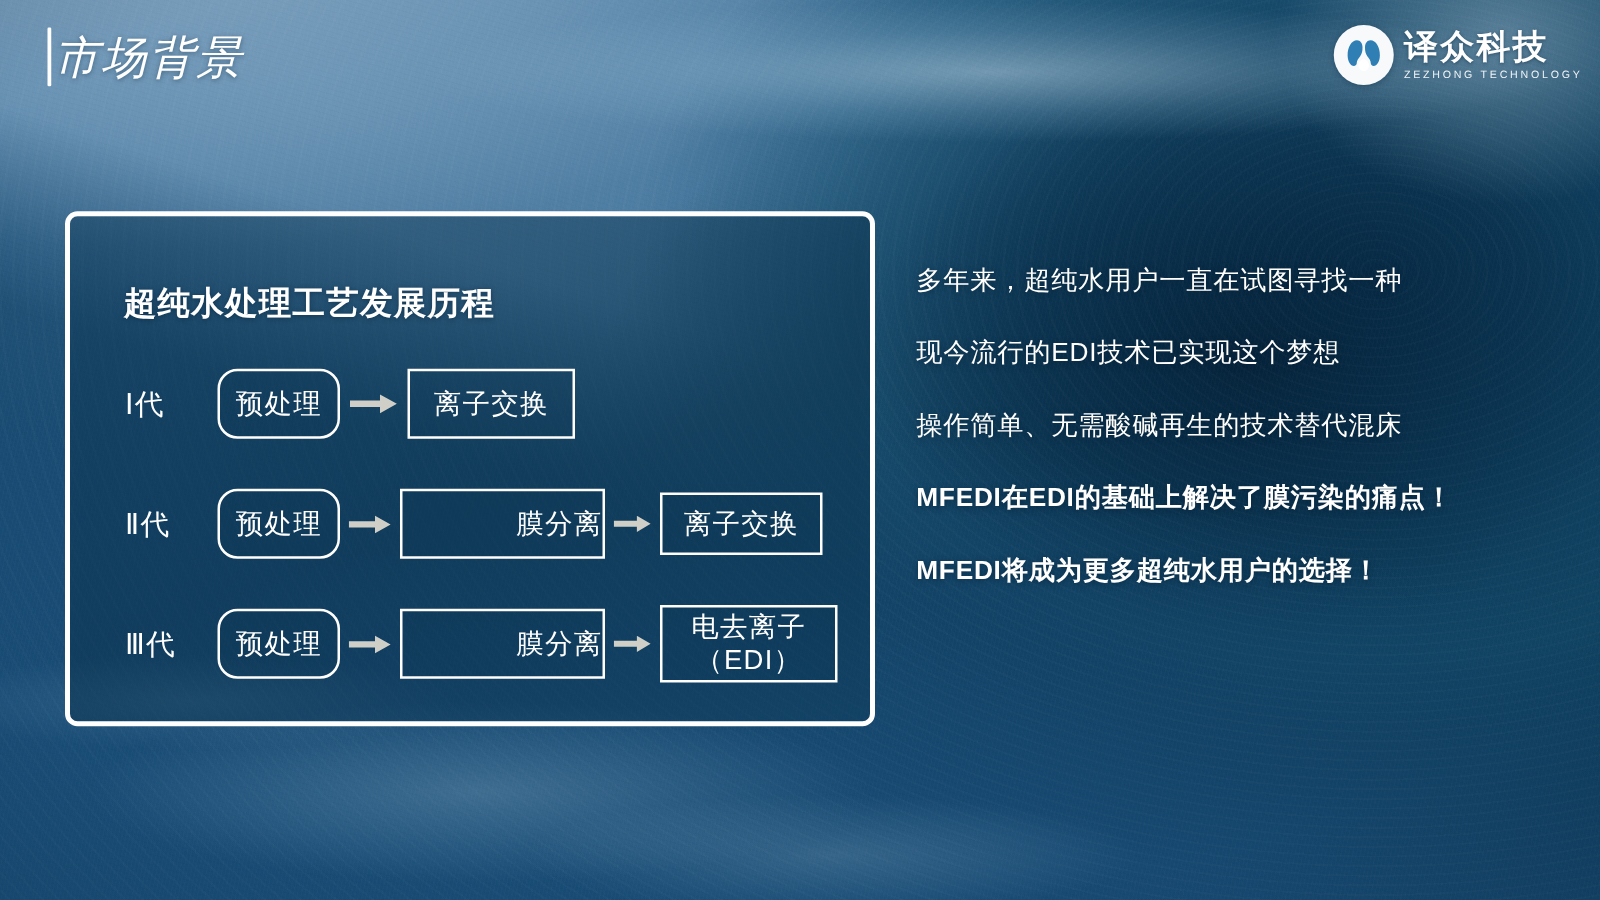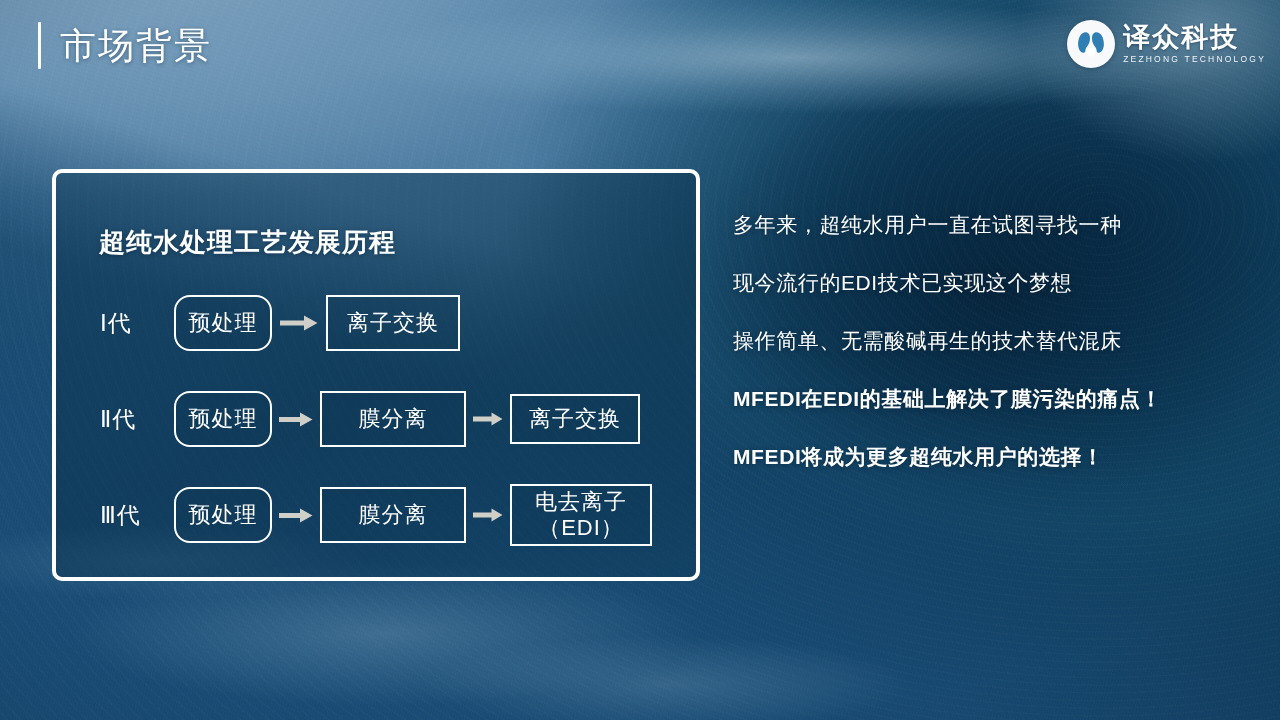--- a/index.html
+++ b/index.html
@@ -79,21 +79,22 @@
       radial-gradient(120% 105% at 50% 45%, rgba(0,0,0,0) 52%, rgba(2,22,40,0.30) 88%, rgba(2,20,36,0.48) 100%);
   }
 
   
   .header {
     position: absolute;
     left: 38px;
     top: 22px;
     display: flex;
     align-items: center;
-    gap: 19px;
+    gap: 2px;
+    font-style: italic;
   }
   .title-accent {
     width: 3px;
     height: 47px;
     background: #ffffff;
     border-radius: 1px;
   }
   .page-title {
     color: #ffffff;
     font-size: 36px;
@@ -193,21 +194,21 @@
     justify-content: center;
     text-align: center;
     font-size: 22px;
     letter-spacing: 1px;
     box-sizing: border-box;
     white-space: nowrap;
     background: rgba(10,52,80,0.18);
     line-height: 1.16;
   }
   .node.w-pre   { width: 98px;  height: 56px; border-radius: 16px; }
-  .node.w-mid   { width: 146px; height: 56px; }
+  .node.w-mid   { width: 164px; height: 56px; align-items: flex-end; }
   .node.w-ion   { width: 134px; height: 56px; }
   .node.w-ion2  { width: 130px; height: 50px; }
   .node.w-edi   { width: 142px; height: 62px; }
 
   .arrow {
     flex: none;
     display: flex;
     align-items: center;
     justify-content: center;
   }

